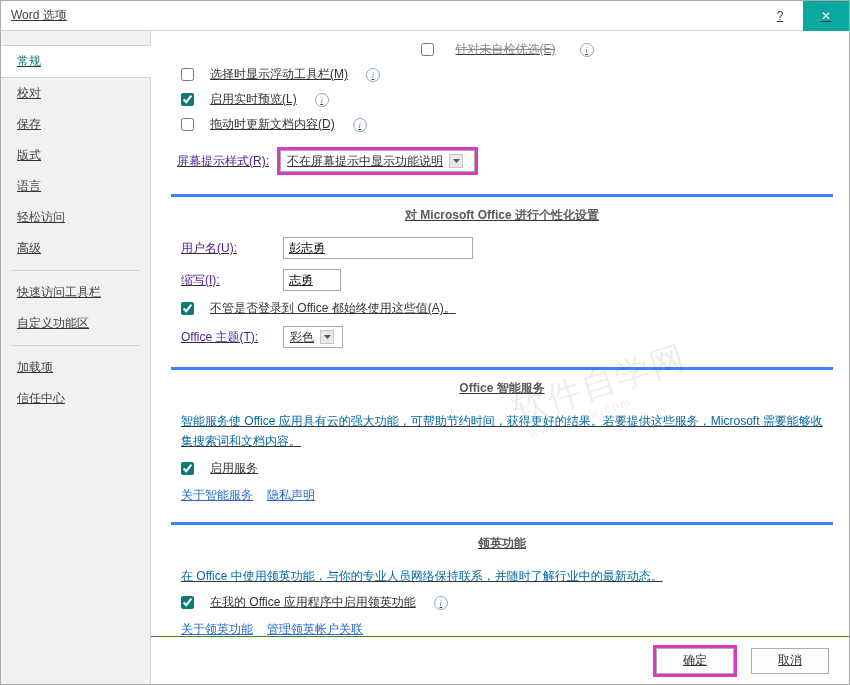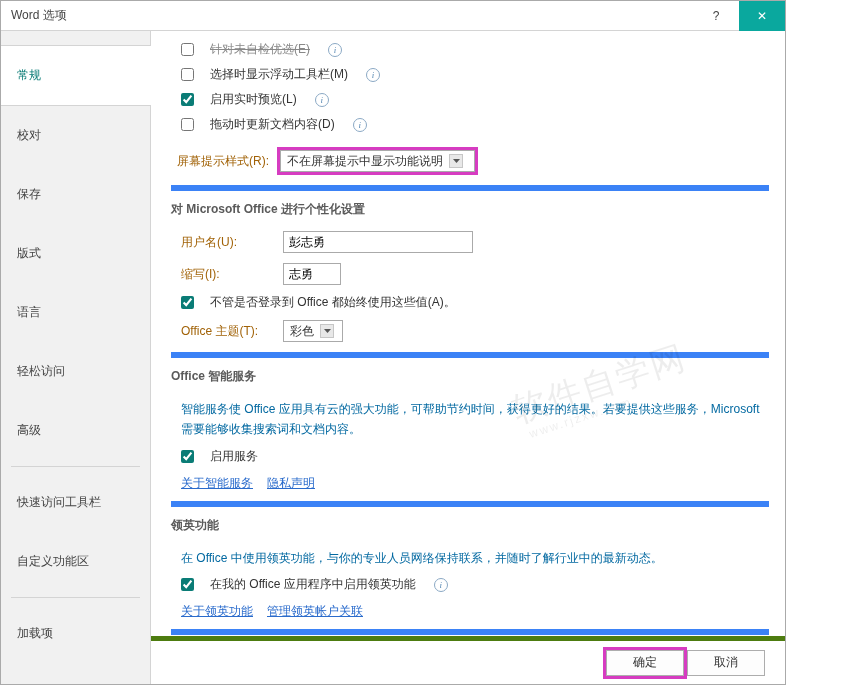--- a/index.html
+++ b/index.html
@@ -1,51 +1,51 @@
 <!DOCTYPE html>
 <html><head>
 <meta charset="utf-8">
 <style>
 * { box-sizing: border-box; margin: 0; padding: 0; }
 body { font-family: "Microsoft YaHei", "Segoe UI", Arial, sans-serif; font-size: 12px; background: #fff; color: #333; overflow: hidden; width: 850px; height: 685px; }
-.dialog { width: 786px; height: 685px; border: 1px solid #aaa; display: flex; flex-direction: column; background: #fff; }
+.dialog { width: 850px; height: 685px; border: 1px solid #aaa; display: flex; flex-direction: column; background: #fff; text-decoration: underline; }
 .titlebar { height: 30px; background: #fff; border-bottom: 1px solid #d4d4d4; display: flex; align-items: center; padding: 0 0 0 10px; }
 .titlebar .title { flex: 1; color: #444; font-size: 12px; }
 .titlebar .btn { width: 46px; height: 30px; display: flex; align-items: center; justify-content: center; color: #444; cursor: pointer; }
 .titlebar .close { background: #0aa89e; color: #fff; width: 46px; }
 .mainrow { flex: 1; display: flex; min-height: 0; }
 .sidebar { width: 150px; background: #f1f1f1; border-right: 1px solid #d4d4d4; padding-top: 14px; }
-.sidebar .item { padding: 21px 16px; color: #444; cursor: pointer; font-size: 12px; }
+.sidebar .item { padding: 7px 16px; color: #444; cursor: pointer; font-size: 12px; }
 .sidebar .item.active { background: #fff; border-top: 1px solid #d4d4d4; border-bottom: 1px solid #d4d4d4; margin-right: -1px; color: #0a7c76; font-weight: normal; }
 .sidebar .sep { height: 1px; background: #d4d4d4; margin: 6px 10px; }
 .content { flex: 1; display: flex; flex-direction: column; min-height: 0; }
 .scrollarea { flex: 1; overflow-y: auto; padding: 8px 16px 8px 20px; position: relative; }
-.section-title { color: #5a5a5a; font-size: 12px; font-weight: bold; padding: 10px 0 8px 0; border-top: 6px solid #3b82f6; margin-top: 5px; }
+.section-title { color: #5a5a5a; font-size: 12px; font-weight: bold; padding: 10px 0 8px 0; border-top: 3px solid #3b82f6; margin-top: 14px; text-align: center; }
 .row { display: flex; align-items: center; padding: 4px 0; gap: 16px; }
 .row.indent { padding-left: 10px; }
 input[type="checkbox"] { width: 13px; height: 13px; accent-color: #0a7c76; }
 .lbl { color: #333; }
 .info-icon { display: inline-flex; width: 14px; height: 14px; border: 1px solid #8aa8c4; border-radius: 50%; align-items: center; justify-content: center; font-size: 9px; color: #5a8ab5; margin-left: 2px; font-style: italic; font-family: Georgia, serif; }
 .formrow { display: flex; align-items: center; padding: 5px 0; gap: 8px; }
-.formlabel { min-width: 94px; color: #a16207; }
+.formlabel { min-width: 94px; color: #4c1d95; }
 .textinput { border: 1px solid #aaa; height: 22px; padding: 0 5px; font-size: 12px; }
 .dropdown { border: 1px solid #aaa; height: 22px; display: inline-flex; align-items: center; padding: 0 3px 0 6px; background: #fff; gap: 6px; }
 .dropdown .dd-arrow { width: 14px; height: 14px; background: #e8e8e8; border: 1px solid #c6c6c6; display: inline-flex; align-items: center; justify-content: center; }
 .dropdown .dd-arrow svg { width: 7px; height: 5px; }
 .highlight-box { border: 3px solid #d63cc1; padding: 0; display: inline-flex; }
 .highlight-box .dropdown { border: 1px solid #aaa; }
 .link { color: #2a6bcc; text-decoration: underline; cursor: pointer; }
 .linkrow { padding: 6px 0 4px 10px; display: flex; gap: 14px; }
 .desc { color: #0369a1; padding: 6px 0 4px 10px; line-height: 1.7; }
-.button-row { height: 48px; display: flex; justify-content: flex-end; align-items: center; gap: 0; padding: 0 20px; border-top: 5px solid #4d7c0f; background: #fff; }
+.button-row { height: 48px; display: flex; justify-content: flex-end; align-items: center; gap: 14px; padding: 0 20px; border-top: 1px solid #4d7c0f; background: #fff; }
 .btn-std { width: 78px; height: 26px; border: 1px solid #adadad; background: #fdfdfd; cursor: pointer; font-size: 12px; display: flex; align-items: center; justify-content: center; }
 .btn-ok-wrap { border: 3px solid #d63cc1; }
 .watermark { position: absolute; top: 330px; left: 360px; color: rgba(0,0,0,0.07); font-size: 34px; transform: rotate(-18deg); pointer-events: none; user-select: none; letter-spacing: 2px; }
 .watermark .sub { font-size: 12px; display: block; margin-top: -4px; margin-left: 8px; }
-.truncated-row { display:flex; align-items:center; padding:2px 0 4px 10px; gap:16px; color:#333; }
+.truncated-row { display:flex; align-items:center; padding:2px 0 4px 10px; gap:22px; color:#333;justify-content:center; }
 .truncated-row .txt { color:#333; }
 ::-webkit-scrollbar { width: 16px; }
 ::-webkit-scrollbar-track { background: #f0f0f0; }
 ::-webkit-scrollbar-thumb { background: #c6c6c6; border: 1px solid #aaa; }
 ::-webkit-scrollbar-button { background: #f0f0f0; height: 16px; border: 1px solid #c6c6c6; }
 </style>
 </head>
 <body>
 
 <div class="dialog">

